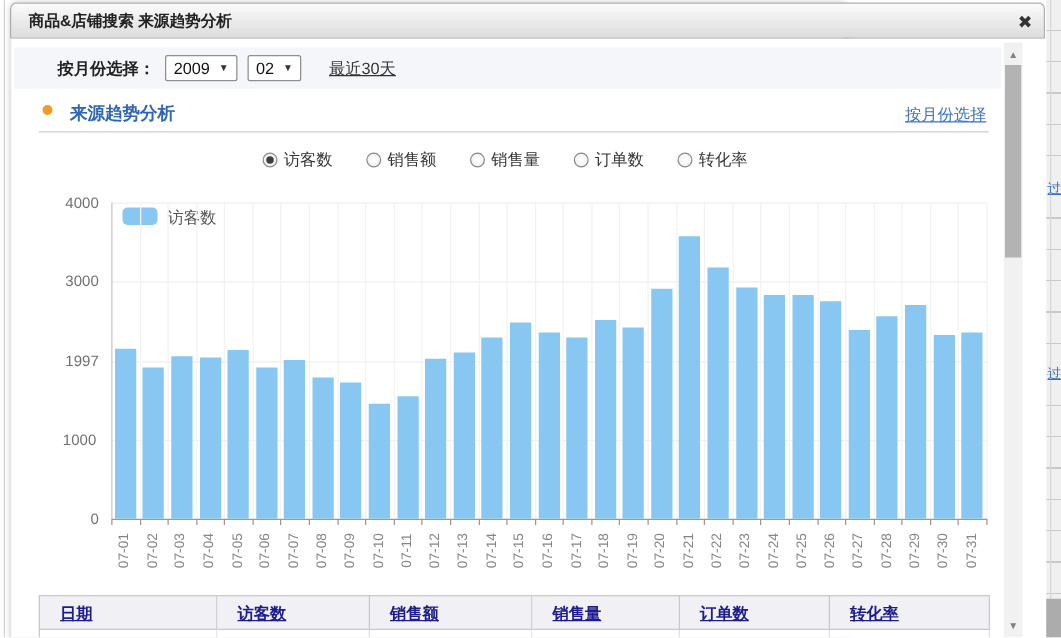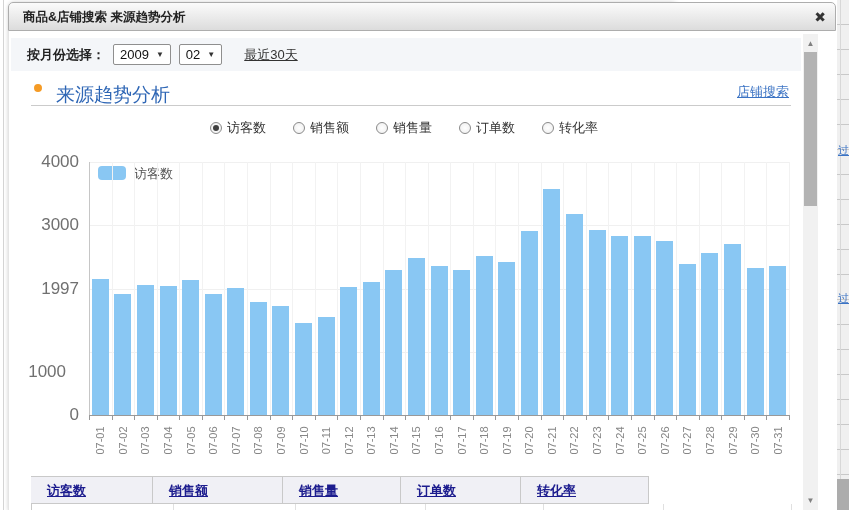--- a/index.html
+++ b/index.html
@@ -20,44 +20,44 @@
   #titlebar { position:absolute; left:0; top:0; width:828px; height:29px;
     background:linear-gradient(#fbfbfb,#dcdcdc); border:1px solid #adadad; border-radius:5px 5px 0 0; }
   #title { position:absolute; left:14px; top:0; line-height:28px; font-size:12.5px; font-weight:bold; color:#222; }
   #close-btn { position:absolute; right:6px; top:5px; width:18px; height:18px; text-align:center;
     font-size:14px; font-weight:bold; color:#333; line-height:18px; cursor:pointer; }
   #body { position:absolute; left:0; top:29px; width:828px; height:479px; background:#fff; border-left:1px solid #e5e5e5; }
 
   
   #month-row { position:absolute; left:2px; top:7px; width:790px; height:33px; background:#f4f6f9;
     display:flex; align-items:center; }
-  #month-label { margin-left:16px; font-size:13px; font-weight:bold; color:#222; }
+  #month-label { margin-left:35px; font-size:13px; font-weight:bold; color:#222; }
   .select { display:inline-flex; align-items:center; gap:7px; margin-left:8px; height:21px;
     background:#fff; border:1px solid #8f8f8f; border-radius:2px; padding:0 6px; font-size:13px; color:#111; cursor:pointer; }
   .select .arrow { font-size:8px; color:#333; }
   #recent-link { margin-left:22px; font-size:13px; color:#333; text-decoration:underline; cursor:pointer; }
 
   
   #section-header { position:absolute; left:22px; top:50px; width:760px; height:25px; border-bottom:1px solid #cbcbcb; }
   #section-icon { position:absolute; left:3px; top:3px; width:7px; height:7px; background:#fff3dc;
     border:4px solid #f59b25; border-radius:50%; }
-  #section-title { position:absolute; left:25px; top:1px; font-size:19px; font-weight:normal; color:#2e66b5; }
+  #section-title { position:absolute; left:25px; top:1px; font-size:14px; font-weight:bold; color:#2e66b5; }
   #download-link { position:absolute; right:2px; top:2px; font-size:13px; color:#3b73c4; text-decoration:underline; cursor:pointer; }
 
   
   #radio-row { position:absolute; left:0; top:87px; width:790px; height:20px;
     display:flex; justify-content:center; align-items:center; gap:27px; }
   .radio-opt { display:flex; align-items:center; gap:5px; font-size:13px; color:#333; cursor:pointer; }
   .radio-circle { position:relative; width:12px; height:12px; border:1px solid #8a8a8a; border-radius:50%;
     background:radial-gradient(#ffffff,#ededed); }
   .radio-dot { position:absolute; left:2px; top:2px; width:6px; height:6px; border-radius:50%; background:#3f3f3f; }
 
   
   #chart { position:absolute; left:0; top:0; width:828px; height:479px; pointer-events:none; }
-  .ylabel { position:absolute; width:40px; text-align:right; font-size:17px; color:#707070; line-height:14px; }
+  .ylabel { position:absolute; width:40px; text-align:right; font-size:12px; color:#707070; line-height:14px; }
   .hgrid { position:absolute; height:1px; background:#f0f0f0; }
   .vgrid { position:absolute; width:1px; background:#f2f2f2; }
   .yaxis { position:absolute; width:1px; background:#c6c6c6; }
   .xaxis { position:absolute; height:1px; background:#999; }
   .tick { position:absolute; width:1px; height:4px; background:#999; }
   .bar { position:absolute; }
   .xlabel { position:absolute; width:40px; height:13px; line-height:13px; text-align:center;
     font-size:11px; color:#868686; white-space:nowrap; transform:rotate(-90deg); }
   #legend-swatch { position:absolute; left:89px; top:135px; width:28px; height:14px; border-radius:4px; }
   #legend-label { position:absolute; left:125px; top:134px; font-size:13px; color:#555; }
@@ -108,21 +108,21 @@
         <span class="select">
           <span>02</span>
           <span class="arrow">▼</span>
         </span>
         <span id="recent-link">最近30天</span>
       </div>
 
       <div id="section-header">
         <span id="section-icon"></span>
         <span id="section-title">来源趋势分析</span>
-        <span id="download-link">店铺搜索</span>
+        <span id="download-link">按月份选择</span>
       </div>
 
       <div id="radio-row">
           <div class="radio-opt">
             <div class="radio-circle">
               <div class="radio-dot"></div>
             </div>
             <span>访客数</span>
           </div>
           <div class="radio-opt">
@@ -141,21 +141,21 @@
             <div class="radio-circle"></div>
             <span>转化率</span>
           </div>
         </div>
 
       <div id="chart">
         <div id="legend-swatch" style="background: rgb(137, 199, 243);"></div>
         <span id="legend-label">访客数</span>
       <div class="ylabel" style="left: 30px; top: 377px;">0</div>
           <div class="hgrid" style="left: 80px; top: 320.75px; width: 700px;"></div>
-          <div class="ylabel" style="left: 17px; top: 313.75px; margin-top: 20px;">1000</div>
+          <div class="ylabel" style="left: 28px; top: 313.75px;">1000</div>
           <div class="hgrid" style="left: 80px; top: 257.5px; width: 700px;"></div>
           <div class="ylabel" style="left: 30px; top: 250.5px;">1997</div>
           <div class="hgrid" style="left: 80px; top: 194.25px; width: 700px;"></div>
           <div class="ylabel" style="left: 30px; top: 187.25px;">3000</div>
           <div class="hgrid" style="left: 80px; top: 131px; width: 700px;"></div>
           <div class="ylabel" style="left: 30px; top: 124px;">4000</div>
           <div class="vgrid" style="left: 102.581px; top: 131px; height: 253px;"></div>
           <div class="vgrid" style="left: 125.161px; top: 131px; height: 253px;"></div>
           <div class="vgrid" style="left: 147.742px; top: 131px; height: 253px;"></div>
           <div class="vgrid" style="left: 170.323px; top: 131px; height: 253px;"></div>
@@ -279,20 +279,21 @@
           <div class="xlabel" style="left: 635.806px; top: 403px;">07-26</div>
           <div class="xlabel" style="left: 658.387px; top: 403px;">07-27</div>
           <div class="xlabel" style="left: 680.968px; top: 403px;">07-28</div>
           <div class="xlabel" style="left: 703.548px; top: 403px;">07-29</div>
           <div class="xlabel" style="left: 726.129px; top: 403px;">07-30</div>
           <div class="xlabel" style="left: 748.71px; top: 403px;">07-31</div>
         </div>
 
       <div id="table">
         <div class="trow" id="thead-row">
+            <div class="th first" style="width: 143px;">日期</div>
             <div class="th" style="width: 122px;">访客数</div>
             <div class="th" style="width: 130px;">销售额</div>
             <div class="th" style="width: 118px;">销售量</div>
             <div class="th" style="width: 120px;">订单数</div>
             <div class="th" style="width: 128px;">转化率</div>
           </div>
         <div class="trow" id="tbody-row">
             <div class="td first" style="width: 143px;"></div>
             <div class="td" style="width: 122px;"></div>
             <div class="td" style="width: 130px;"></div>

